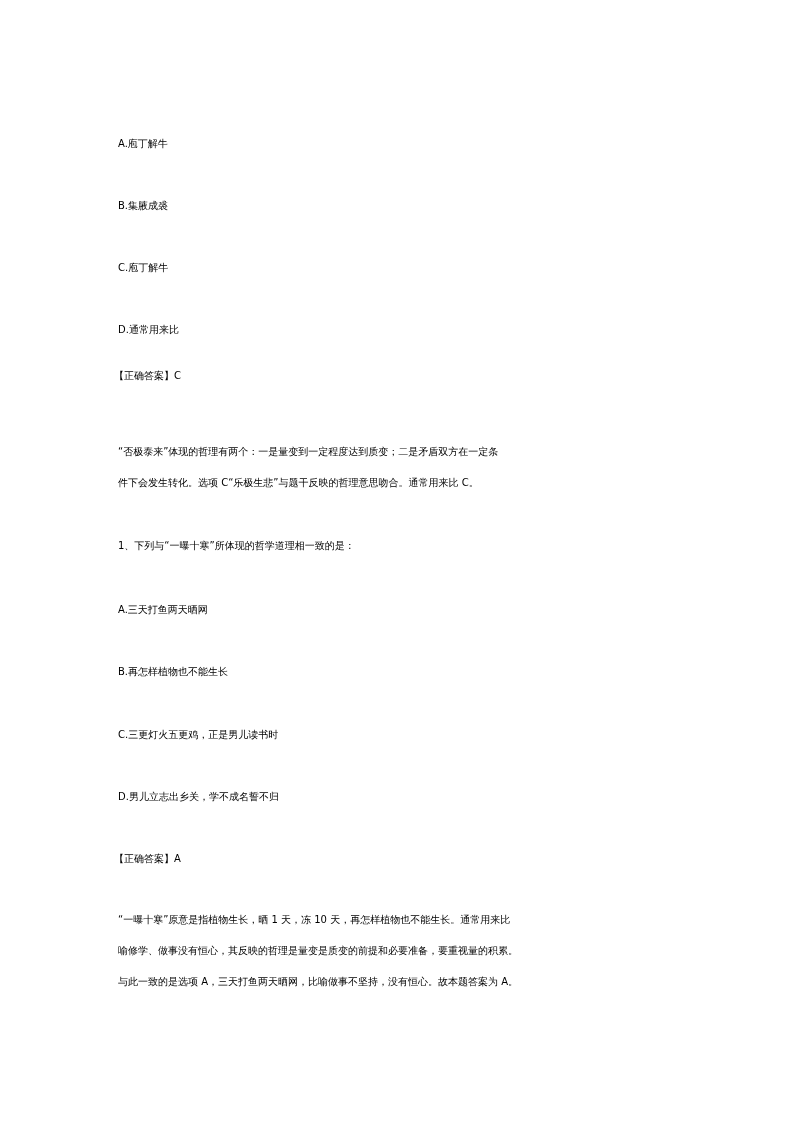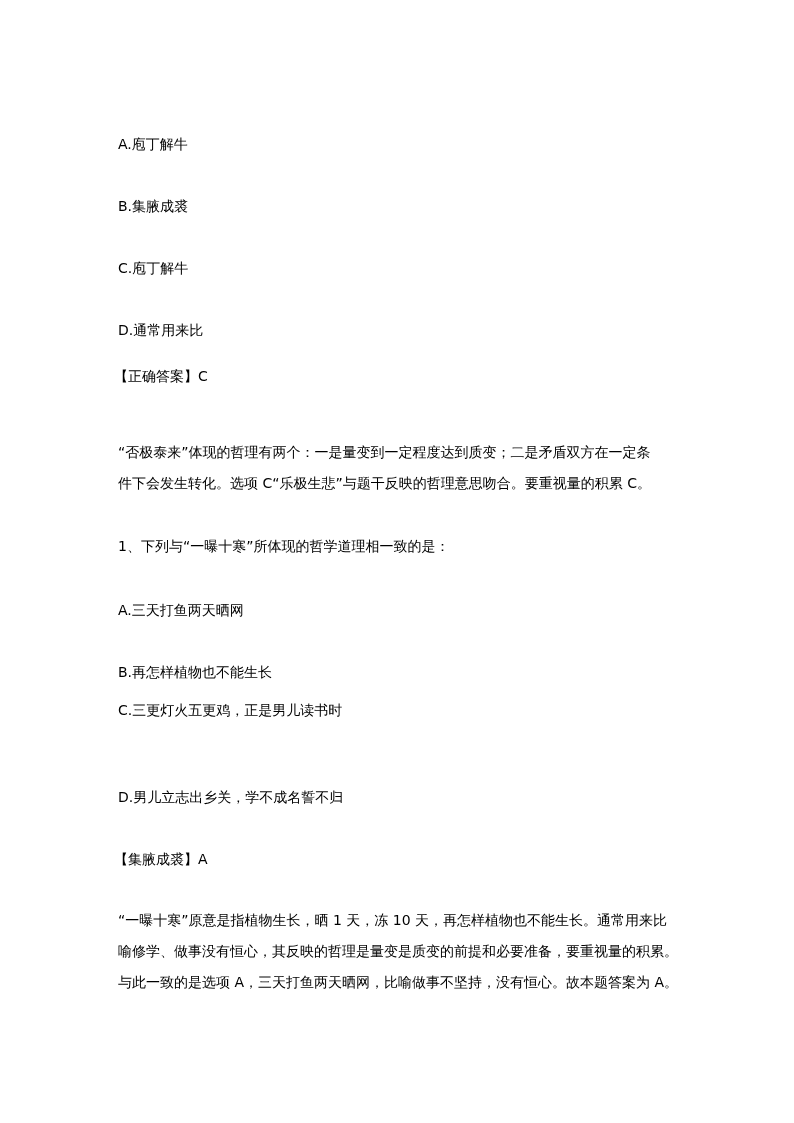--- a/index.html
+++ b/index.html
@@ -1,31 +1,31 @@
 <!DOCTYPE html>
 <html><head>
 <meta charset="utf-8">
 <style>
   html, body { margin:0; padding:0; background:#ffffff; }
   body { width:794px; height:1123px; position:relative; overflow:hidden;
          font-family: "DejaVu Sans", "Liberation Sans", sans-serif; color:#000; }
-  .line { position:absolute; left:118px; font-size:14px; line-height:16px; white-space:nowrap; }
+  .line { position:absolute; left:118px; font-size:10px; line-height:16px; white-space:nowrap; }
 </style>
 </head>
 <body>
 
 <div class="line" style="top:136px">A.庖丁解牛</div>
 <div class="line" style="top:198px">B.集腋成裘</div>
 <div class="line" style="top:260px">C.庖丁解牛</div>
 <div class="line" style="top:322px">D.通常用来比</div>
 <div class="line" style="top:368px;left:114px">【正确答案】C</div>
 <div class="line" style="top:444px;left:118px">“否极泰来”体现的哲理有两个：一是量变到一定程度达到质变；二是矛盾双方在一定条</div>
-<div class="line" style="top:475px">件下会发生转化。选项 C“乐极生悲”与题干反映的哲理意思吻合。要重视量的积累 C。</div>
+<div class="line" style="top:475px">件下会发生转化。选项 C“乐极生悲”与题干反映的哲理意思吻合。通常用来比 C。</div>
 
 <div class="line" style="top:538px">1、下列与“一曝十寒”所体现的哲学道理相一致的是：</div>
 <div class="line" style="top:602px">A.三天打鱼两天晒网</div>
 <div class="line" style="top:664px">B.再怎样植物也不能生长</div>
-<div class="line" style="top:702px">C.三更灯火五更鸡，正是男儿读书时</div>
+<div class="line" style="top:727px">C.三更灯火五更鸡，正是男儿读书时</div>
 <div class="line" style="top:789px">D.男儿立志出乡关，学不成名誓不归</div>
-<div class="line" style="top:851px;left:114px">【集腋成裘】A</div>
+<div class="line" style="top:851px;left:114px">【正确答案】A</div>
 <div class="line" style="top:912px">“一曝十寒”原意是指植物生长，晒 1 天，冻 10 天，再怎样植物也不能生长。通常用来比</div>
 <div class="line" style="top:943px">喻修学、做事没有恒心，其反映的哲理是量变是质变的前提和必要准备，要重视量的积累。</div>
 <div class="line" style="top:974px">与此一致的是选项 A，三天打鱼两天晒网，比喻做事不坚持，没有恒心。故本题答案为 A。</div>
 
 </body></html>

